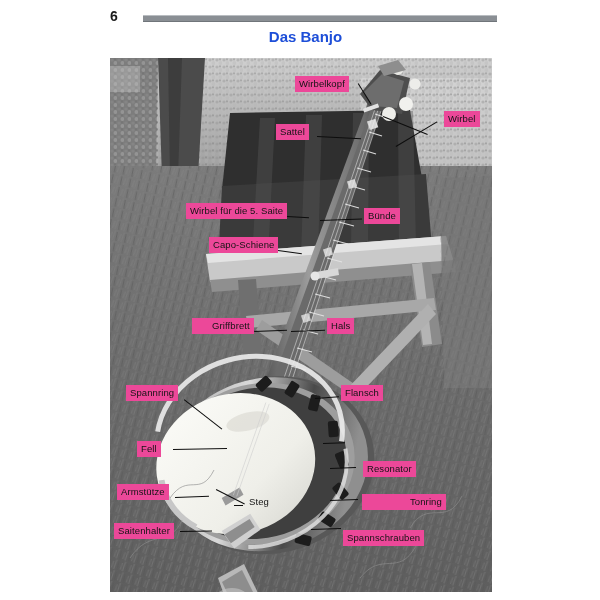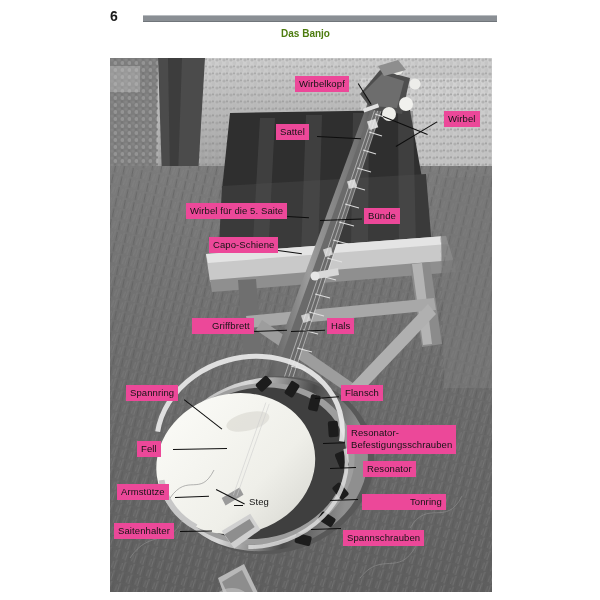--- a/index.html
+++ b/index.html
@@ -19,21 +19,21 @@
     letter-spacing:.2px;
   }
   .header-rule{
     position:absolute;left:143px;top:15px;width:354px;height:7px;
     background:#8a8f94;
     border-top:1px solid #b9bdc1;
     border-bottom:1px solid #70757a;
     box-sizing:border-box;
   }
   .title-shift{position:absolute;left:248px;top:28px;width:115px;text-align:center;
-    font-size:10px;font-weight:bold;color:#4d7c0f;}
+    font-size:15px;font-weight:bold;color:#1d4ed8;}
 
   
   .photo{
     position:absolute;left:110px;top:58px;width:382px;height:534px;
     overflow:hidden;
     background:#6f6f6f;
   }
   .photo svg{display:block;}
 
   
@@ -287,22 +287,20 @@
   <div class="label" style="left:444px;top:111px;">Wirbel</div>
   <div class="label" style="left:276px;top:124px;">Sattel</div>
   <div class="label" style="left:186px;top:203px;text-align:right;">Wirbel für die 5. Saite</div>
   <div class="label" style="left:364px;top:208px;">Bünde</div>
   <div class="label" style="left:209px;top:237px;">Capo-Schiene</div>
   <div class="label" style="left:192px;top:318px;padding-left:20px;">Griffbrett</div>
   <div class="label" style="left:327px;top:318px;">Hals</div>
   <div class="label" style="left:126px;top:385px;">Spannring</div>
   <div class="label" style="left:341px;top:385px;">Flansch</div>
   <div class="label" style="left:137px;top:441px;">Fell</div>
-  <div class="label" style="left:347px;top:425px;">Resonator-
-Befestigungsschrauben</div>
   <div class="label" style="left:363px;top:461px;">Resonator</div>
   <div class="label" style="left:117px;top:484px;">Armstütze</div>
   <div class="label" style="left:362px;top:494px;padding-left:48px;">Tonring</div>
   <div class="label" style="left:245px;top:494px;background:transparent;">Steg</div>
   <div class="label" style="left:114px;top:523px;">Saitenhalter</div>
   <div class="label" style="left:343px;top:530px;">Spannschrauben</div>
 
 </div>
 
 </body></html>

